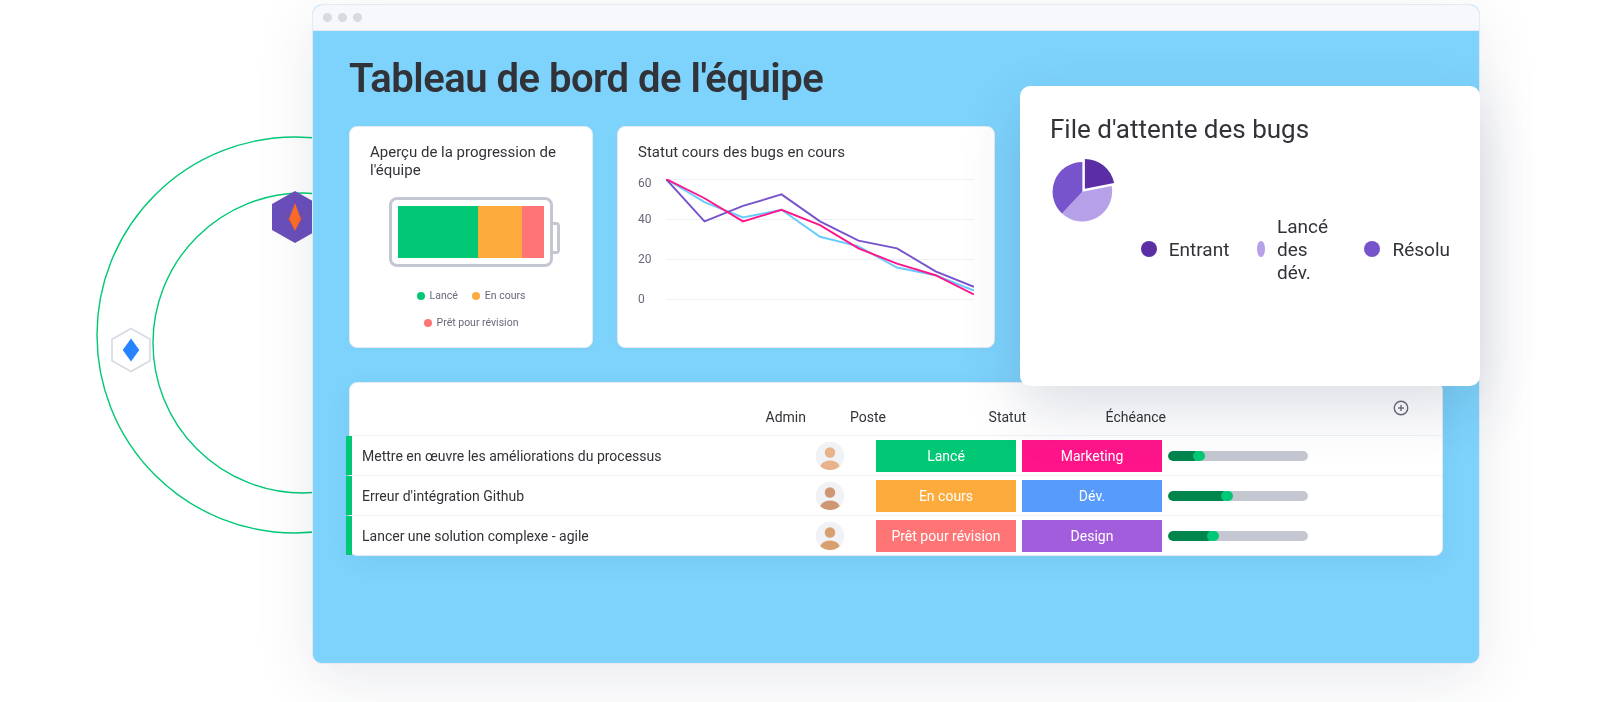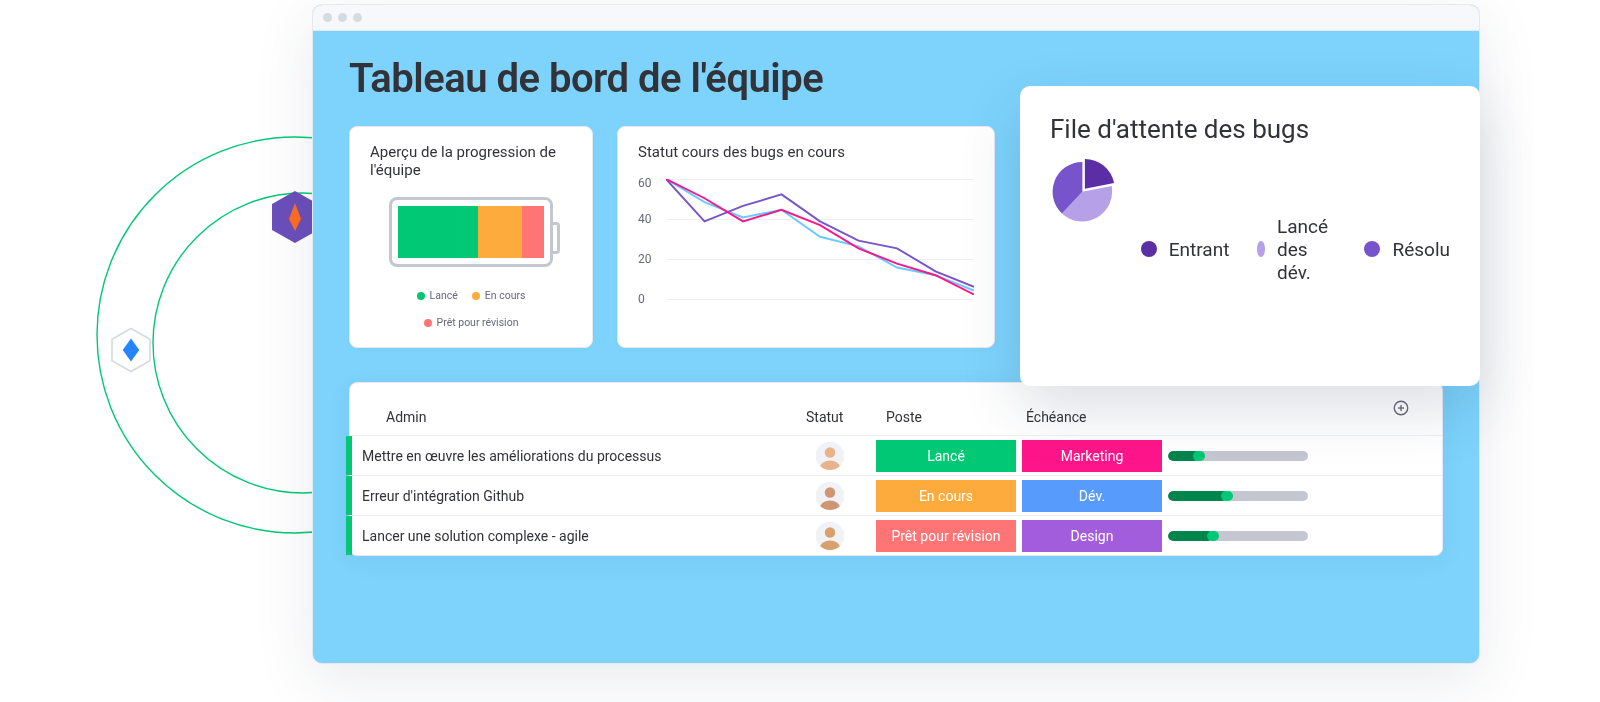--- a/index.html
+++ b/index.html
@@ -157,21 +157,21 @@
   .sprint-label {
     font-size:22px; font-weight:500; color:#00a359;
   }
   .tbl-head, .tbl-row {
     display:grid;
     grid-template-columns: 420px 80px 140px 140px 168px;
     align-items:center;
     font-size:14px;
   }
   .tbl-head { color:#323338; padding: 0 18px; }
-  .tbl-head .h { text-align:left; padding:10px 0; }
+  .tbl-head .h { text-align:right; padding:10px 0; }
   .tbl-head .h.first { text-align:left; }
   .add-col { position:absolute; right:14px; top:0; color:#676879; }
   .head-wrap { position:relative; }
 
   .tbl-row {
     border-top:1px solid #eef0f6;
     padding: 0 14px;
     height:40px;
     gap:6px;
   }
@@ -292,22 +292,22 @@
             </svg>
           </div>
       </div>
     </div>
 
     <div class="exec">
       <div class="exec-head">
         <div class="head-wrap">
           <div class="tbl-head">
             <div class="h">Admin</div>
+            <div class="h">Poste</div>
             <div class="h">Statut</div>
-            <div class="h">Poste</div>
             <div class="h">Échéance</div>
           </div>
           <div class="add-col">
             <svg class="ico" viewBox="0 0 24 24">
                 <circle cx="12" cy="12" r="9"></circle>
                 <line x1="12" y1="8" x2="12" y2="16"></line>
                 <line x1="8" y1="12" x2="16" y2="12"></line>
               </svg>
           </div>
         </div>

